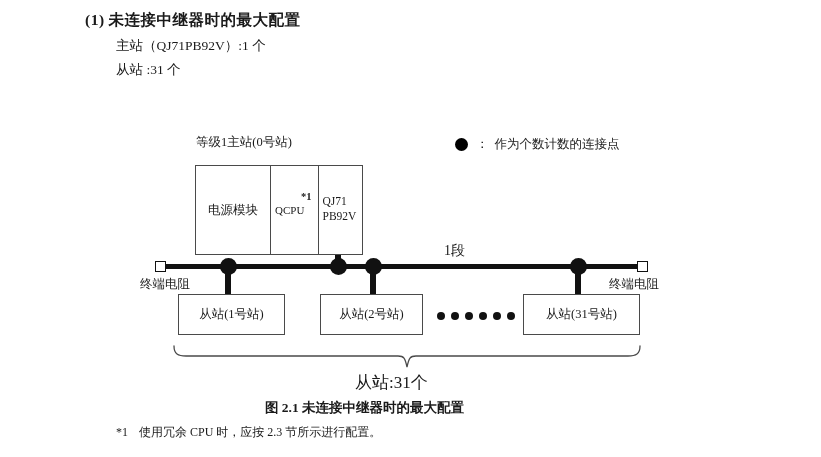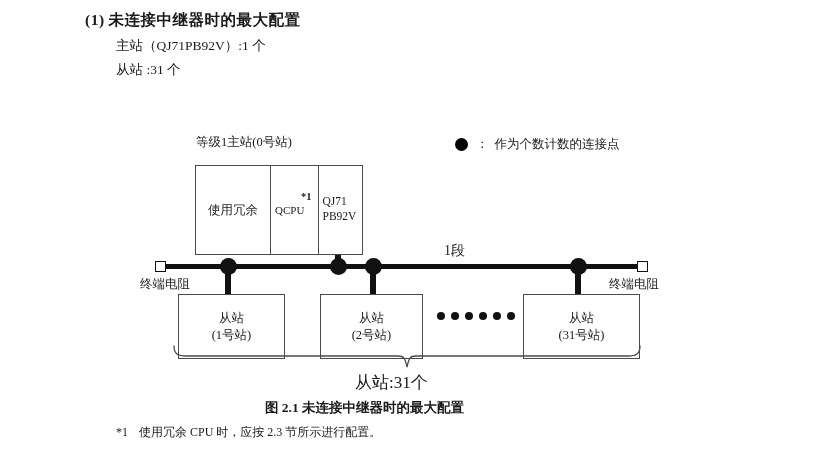--- a/index.html
+++ b/index.html
@@ -54,22 +54,22 @@
   #dot-31{left:570px;top:258px;}
 
   
   .drop{width:6px;height:26px;background:#111;}
   #drop-1{left:225px;top:268px;}
   #drop-2{left:370px;top:268px;}
   #drop-31{left:575px;top:268px;}
 
   
   .slave{border:1.3px solid #4a4a4a;background:#fff;box-sizing:border-box;
-         display:flex;flex-direction:column;align-items:center;justify-content:center;
-         font-size:12.5px;line-height:17px;height:65px;top:294px;text-align:right;}
+         display:flex;flex-direction:row;align-items:center;justify-content:center;
+         font-size:12.5px;line-height:17px;height:41px;top:294px;text-align:right;}
   #slave-1{left:178px;width:107px;}
   #slave-2{left:320px;width:103px;}
   #slave-31{left:523px;width:117px;}
 
   #ellipsis{left:437px;top:312px;display:flex;gap:6px;align-items:center;}
   #ellipsis span{width:8px;height:8px;border-radius:50%;background:#111;display:block;}
 
   
   #brace{left:172px;top:345px;}
   #brace-label{left:355px;top:371px;font-size:17px;white-space:nowrap;}
@@ -92,21 +92,21 @@
 <div class="abs" id="legend">
   <span class="ldot"></span>
   <span class="lcolon">：</span>
   <span>作为个数计数的连接点</span>
 </div>
 
 <div class="abs" id="master-label">等级1主站(0号站)</div>
 
 <div class="abs" id="master-box">
   <div class="mcell" id="cell-power">
-    <span class="t">使用冗余</span>
+    <span class="t">电源模块</span>
   </div>
   <div class="mcell" id="cell-qcpu">
     <span id="qcpu-text">QCPU</span>
     <span id="qcpu-note">*1</span>
   </div>
   <div class="mcell" id="cell-pb">
     <span id="pb-text"><span>QJ71</span><br><span>PB92V</span></span>
   </div>
 </div>
 

